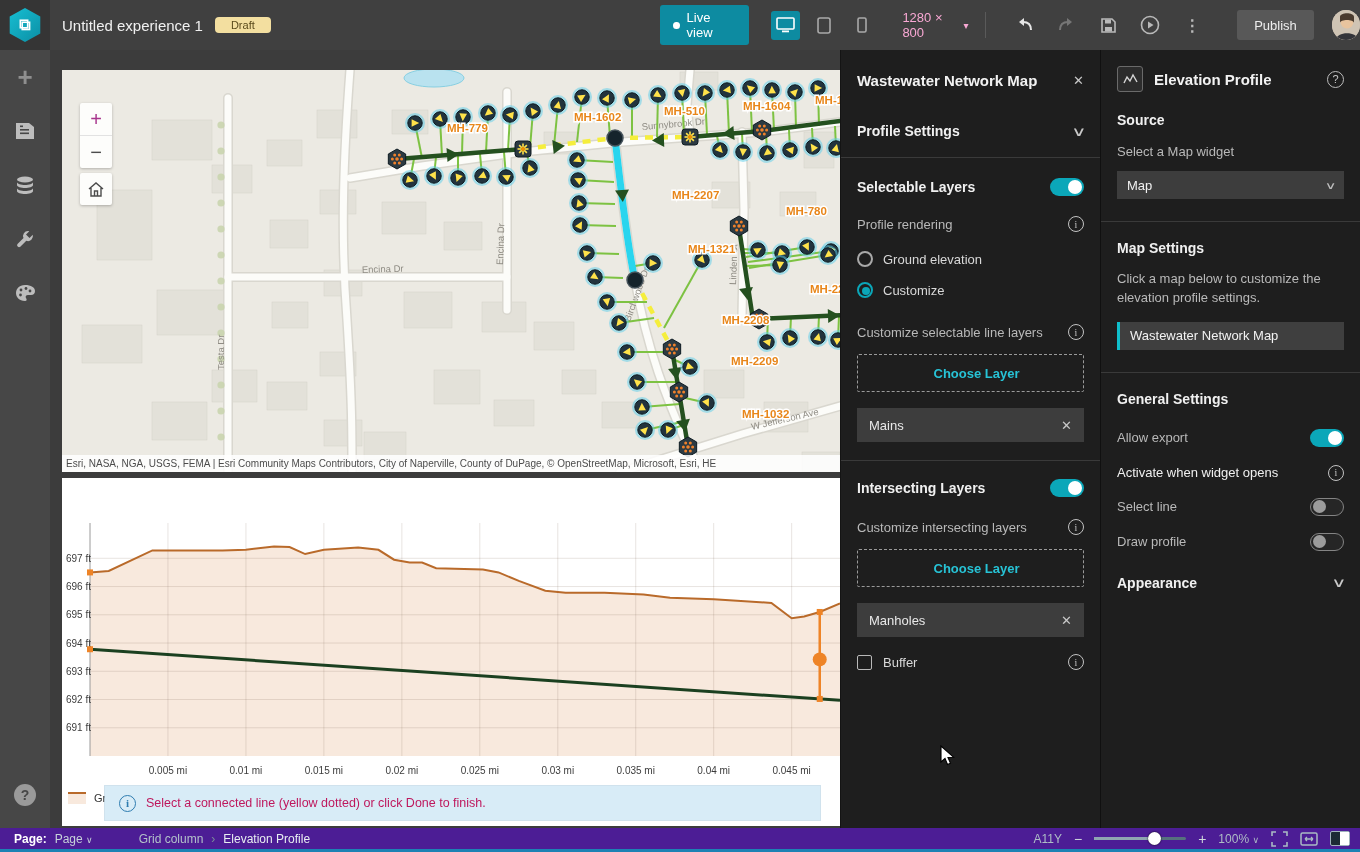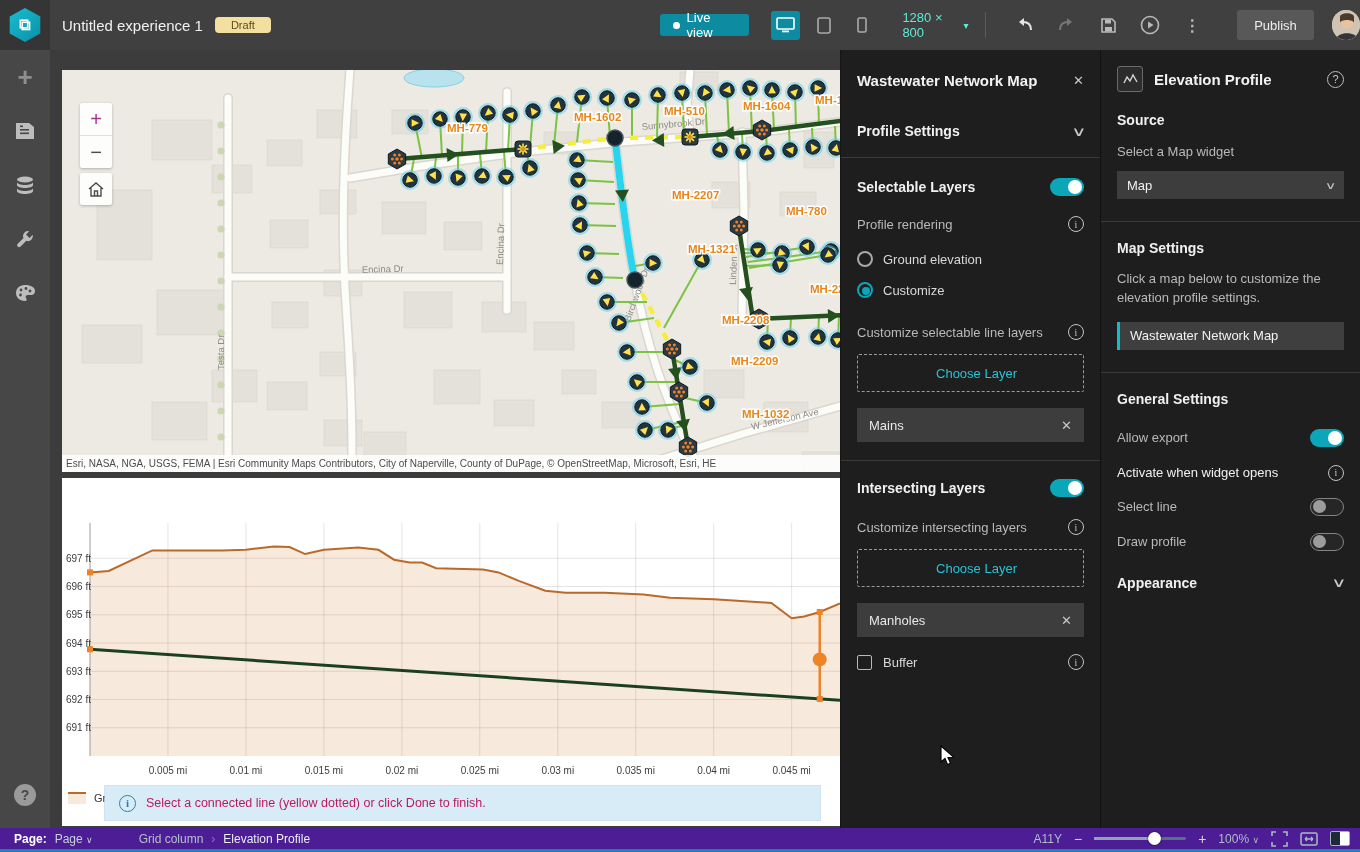--- a/index.html
+++ b/index.html
@@ -7,26 +7,26 @@
   body { font-family:"Liberation Sans", sans-serif; }
   #stage { position:relative; width:1360px; height:852px; overflow:hidden; background:#3c3c3c; }
 
   
   #topbar { position:absolute; left:0; top:0; width:1360px; height:50px; background:#404040; display:flex; align-items:center; z-index:30; }
   .logo { width:50px; height:50px; background:#353535; display:flex; align-items:center; justify-content:center; }
   .logo-hex { width:34px; height:34px; background:linear-gradient(135deg,#17c0d4,#0b8da3); clip-path:polygon(50% 0,95% 25%,95% 75%,50% 100%,5% 75%,5% 25%); display:flex;align-items:center;justify-content:center; color:#fff; font-weight:bold; font-size:16px; }
   .app-title { color:#f0f0f0; font-size:15px; margin-left:12px; }
   .badge-draft { margin-left:12px; background:#f3dfa0; color:#5a4b1c; font-size:11px; padding:2px 16px; border-radius:4px; }
   .tb-right { position:absolute; left:660px; top:0; height:50px; display:flex; align-items:center; }
-  .btn-live { background:#0d8ba1; color:#fff; font-size:13px; height:22px; padding:0 13px; border-radius:3px; display:flex; align-items:center; gap:7px; cursor:pointer; }
+  .btn-live { background:#0d8ba1; color:#fff; font-size:13px; height:40px; padding:0 13px; border-radius:3px; display:flex; align-items:center; gap:7px; cursor:pointer; }
   .btn-live .dot { width:7px; height:7px; border-radius:50%; background:#fff; }
   .dev-icons { display:flex; align-items:center; gap:9px; margin-left:22px; }
   .dev { width:29px; height:29px; border-radius:3px; display:flex; align-items:center; justify-content:center; }
   .dev.sel { background:#0d8ba1; }
-  .vp-size { color:#5eead4; font-size:13px; margin-left:26px; display:flex; align-items:center; }
+  .vp-size { color:#f9a8d4; font-size:13px; margin-left:26px; display:flex; align-items:center; }
   .tb-divider { width:1px; height:26px; background:#5a5a5a; margin:0 18px 0 16px; }
   .tb-ic { width:34px; height:34px; display:flex; align-items:center; justify-content:center; margin:0 5px; }
   .btn-publish { background:#585858; color:#ededed; font-size:13px; height:30px; padding:0 17px; border-radius:3px; margin-left:24px; display:flex; align-items:center; cursor:pointer; }
   .avatar { width:30px; height:30px; border-radius:50%; overflow:hidden; margin-left:18px; background:#cdbfae; }
 
   
   #leftrail { position:absolute; left:0; top:50px; width:50px; height:778px; background:#474747; z-index:20; display:flex; flex-direction:column; align-items:center; }
   .rail-ic { width:50px; height:54px; display:flex; align-items:center; justify-content:center; color:#bdbdbd; }
   .rail-help { position:absolute; bottom:22px; width:22px; height:22px; border-radius:50%; background:#9a9a9a; color:#474747; font-weight:bold; font-size:14px; display:flex; align-items:center; justify-content:center; }
 
@@ -63,21 +63,21 @@
   .info-ic { width:16px; height:16px; border-radius:50%; border:1px solid #c3c3c3; color:#c3c3c3; font-size:10px; display:flex; align-items:center; justify-content:center; font-family:"Liberation Serif", serif; flex:0 0 auto; }
   .toggle { width:34px; height:18px; border-radius:9px; position:relative; cursor:pointer; flex:0 0 auto; }
   .toggle.on { background:#0ba7b9; }
   .toggle.on::after { content:""; position:absolute; right:2px; top:2px; width:14px; height:14px; border-radius:50%; background:#fff; }
   .toggle.off { background:#262626; border:1px solid #848484; }
   .toggle.off::after { content:""; position:absolute; left:2px; top:1px; width:13px; height:13px; border-radius:50%; background:#9c9c9c; }
   .radio { display:flex; align-items:center; gap:10px; cursor:pointer; }
   .rdot { width:16px; height:16px; border-radius:50%; border:2px solid #a9a9a9; flex:0 0 auto; position:relative; }
   .rdot.sel { border-color:#0ba7b9; }
   .rdot.sel::after { content:""; position:absolute; left:3px; top:3px; width:8px; height:8px; border-radius:50%; background:#0ba7b9; }
-  .dash-btn { border:1px dashed #9a9a9a; border-radius:2px; height:38px; display:flex; align-items:center; justify-content:center; color:#27c3d6; font-weight:normal; cursor:pointer;padding-left:12px; }
+  .dash-btn { border:1px dashed #9a9a9a; border-radius:2px; height:38px; display:flex; align-items:center; justify-content:center; color:#27c3d6; font-weight:bold; cursor:pointer;padding-left:12px; }
   .chip { background:#3d3d3d; height:34px; display:flex; align-items:center; justify-content:space-between; padding:0 12px; color:#e8e8e8; }
   .chip .x { color:#c9c9c9; cursor:pointer; }
   .cbx { width:15px; height:15px; border:1.5px solid #b9b9b9; border-radius:2px; background:transparent; flex:0 0 auto; }
   .tabs { display:flex; margin-top:20px; border-bottom:1px solid #3a3a3a; }
   .tab { flex:1; text-align:center; padding:10px 0 12px; font-size:14px; color:#ababab; cursor:pointer; position:relative; }
   .tab.active { color:#fff; font-weight:bold; }
   .tab.active::after { content:""; position:absolute; left:0; right:0; bottom:-1px; height:3px; background:#0fbecb; }
   .select { background:#3d3d3d; height:28px; display:flex; align-items:center; justify-content:space-between; padding:0 10px; color:#f0f0f0; cursor:pointer; }
   .map-item { background:#3f3f3f; border-left:3px solid #0fbecb; height:28px; display:flex; align-items:center; padding:0 10px; color:#f2f2f2; cursor:pointer; }
   .ep-ic { width:26px; height:26px; border:1px solid #6a6a6a; border-radius:3px; background:#2c2c2c; display:flex; align-items:center; justify-content:center; }

